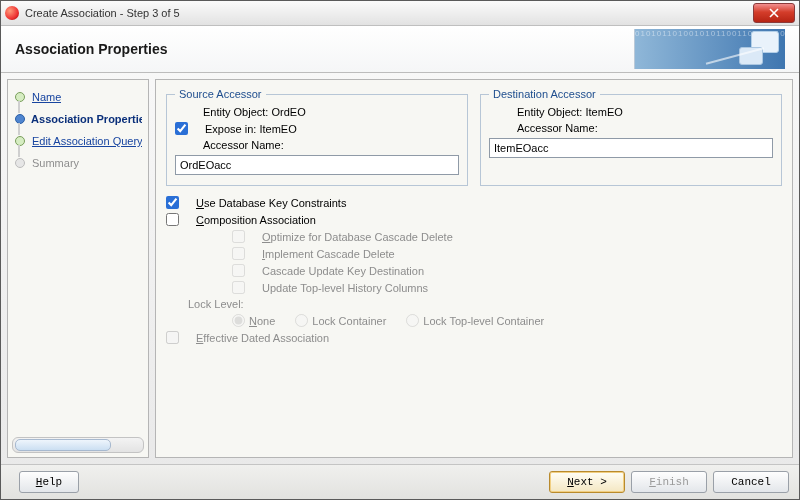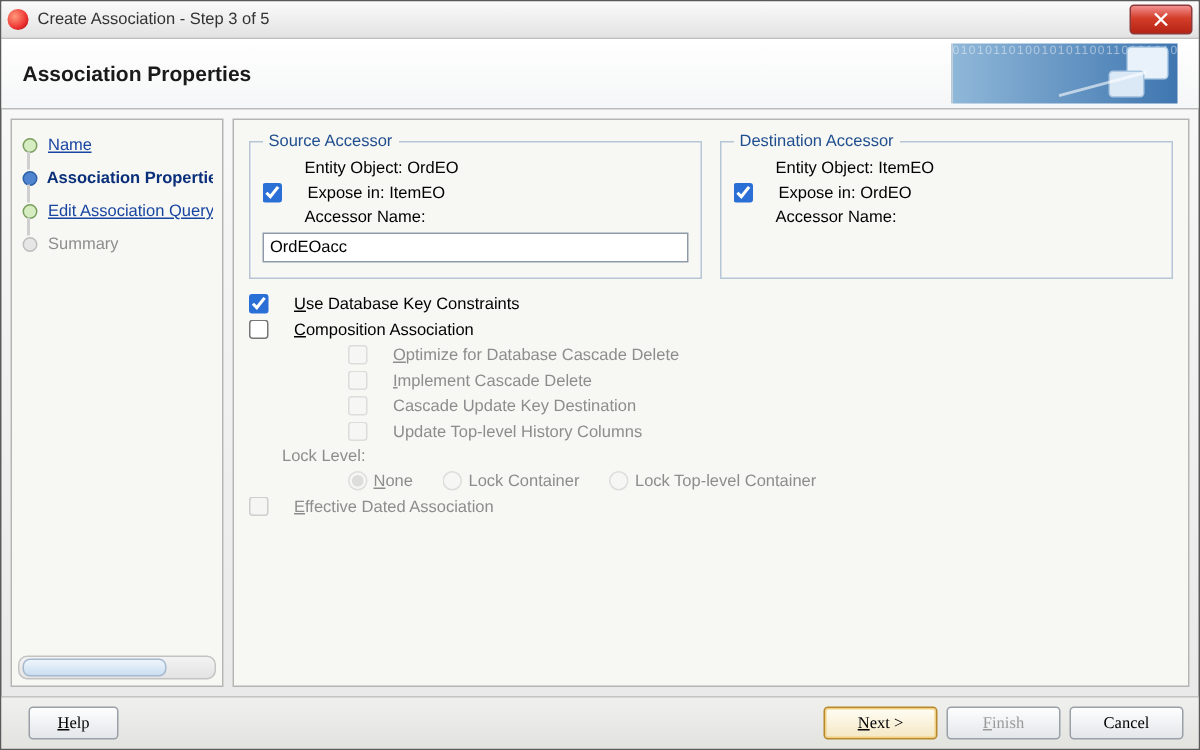--- a/index.html
+++ b/index.html
@@ -47,21 +47,21 @@
   .sect{margin-top:10px;}
   .nested{margin-left:22px;}
   .nested .chkrow, .nested .radiorow{color:#8d8d8d;margin-left:44px;}
   .nested input[type=checkbox],.nested input[type=radio]{opacity:0.65;}
   .radiorow{display:flex;align-items:center;gap:20px;margin:4px 0 4px 18px;}
   .radiorow label{display:flex;align-items:center;gap:4px;}
   .locklbl{margin:4px 0 0 0;color:#8d8d8d;}
   
   .btnbar{height:34px;border-top:1px solid #c4c4c4;background:linear-gradient(to bottom,#f0f0ee,#e2e2df);display:flex;align-items:center;padding:0 10px 0 18px;gap:6px;}
   .btnbar .spacer{flex:1;}
-  button.wiz{min-width:76px;height:22px;border:1px solid #9aa0a8;border-radius:3px;background:linear-gradient(to bottom,#fefefe,#e3e6ea);font-family:Liberation Serif, serif;font-size:11px;color:#000;cursor:pointer;padding:0 10px;}
+  button.wiz{min-width:76px;height:22px;border:1px solid #9aa0a8;border-radius:3px;background:linear-gradient(to bottom,#fefefe,#e3e6ea);font-family:Liberation Mono, monospace;font-size:11px;color:#000;cursor:pointer;padding:0 10px;}
   button.wiz.default{border:1px solid #b88a2d;box-shadow:0 0 0 1px #f1cf82 inset;background:linear-gradient(to bottom,#fffef6,#f4e7c2);}
   button.wiz:disabled{color:#9a9a9a;cursor:default;}
   button.help{min-width:60px;}
   .u{text-decoration:underline;}
 </style>
 </head>
 <body>
 
 <div class="window">
 
@@ -138,25 +138,22 @@
           <div class="lblrow">Accessor Name:</div>
           <input type="text" value="OrdEOacc" style="">
         </fieldset>
 
         <fieldset class="grp">
           <legend>Destination Accessor</legend>
           <div class="lblrow">
             <span>Entity Object:</span>
             <span>ItemEO</span>
           </div>
-          <div class="chkrow">
-            <input type="checkbox" checked="" style="">
-            <span>Expose in: OrdEO</span>
-          </div>
           <div class="lblrow">Accessor Name:</div>
+          <input type="text" value="ItemEOacc" style="">
         </fieldset>
       </div>
 
       <div class="sect">
         <div class="chkrow">
           <input type="checkbox" checked="" style="">
           <span><span class="u">U</span><span>se Database Key Constraints</span></span>
         </div>
         <div class="chkrow">
           <input type="checkbox" style="">

